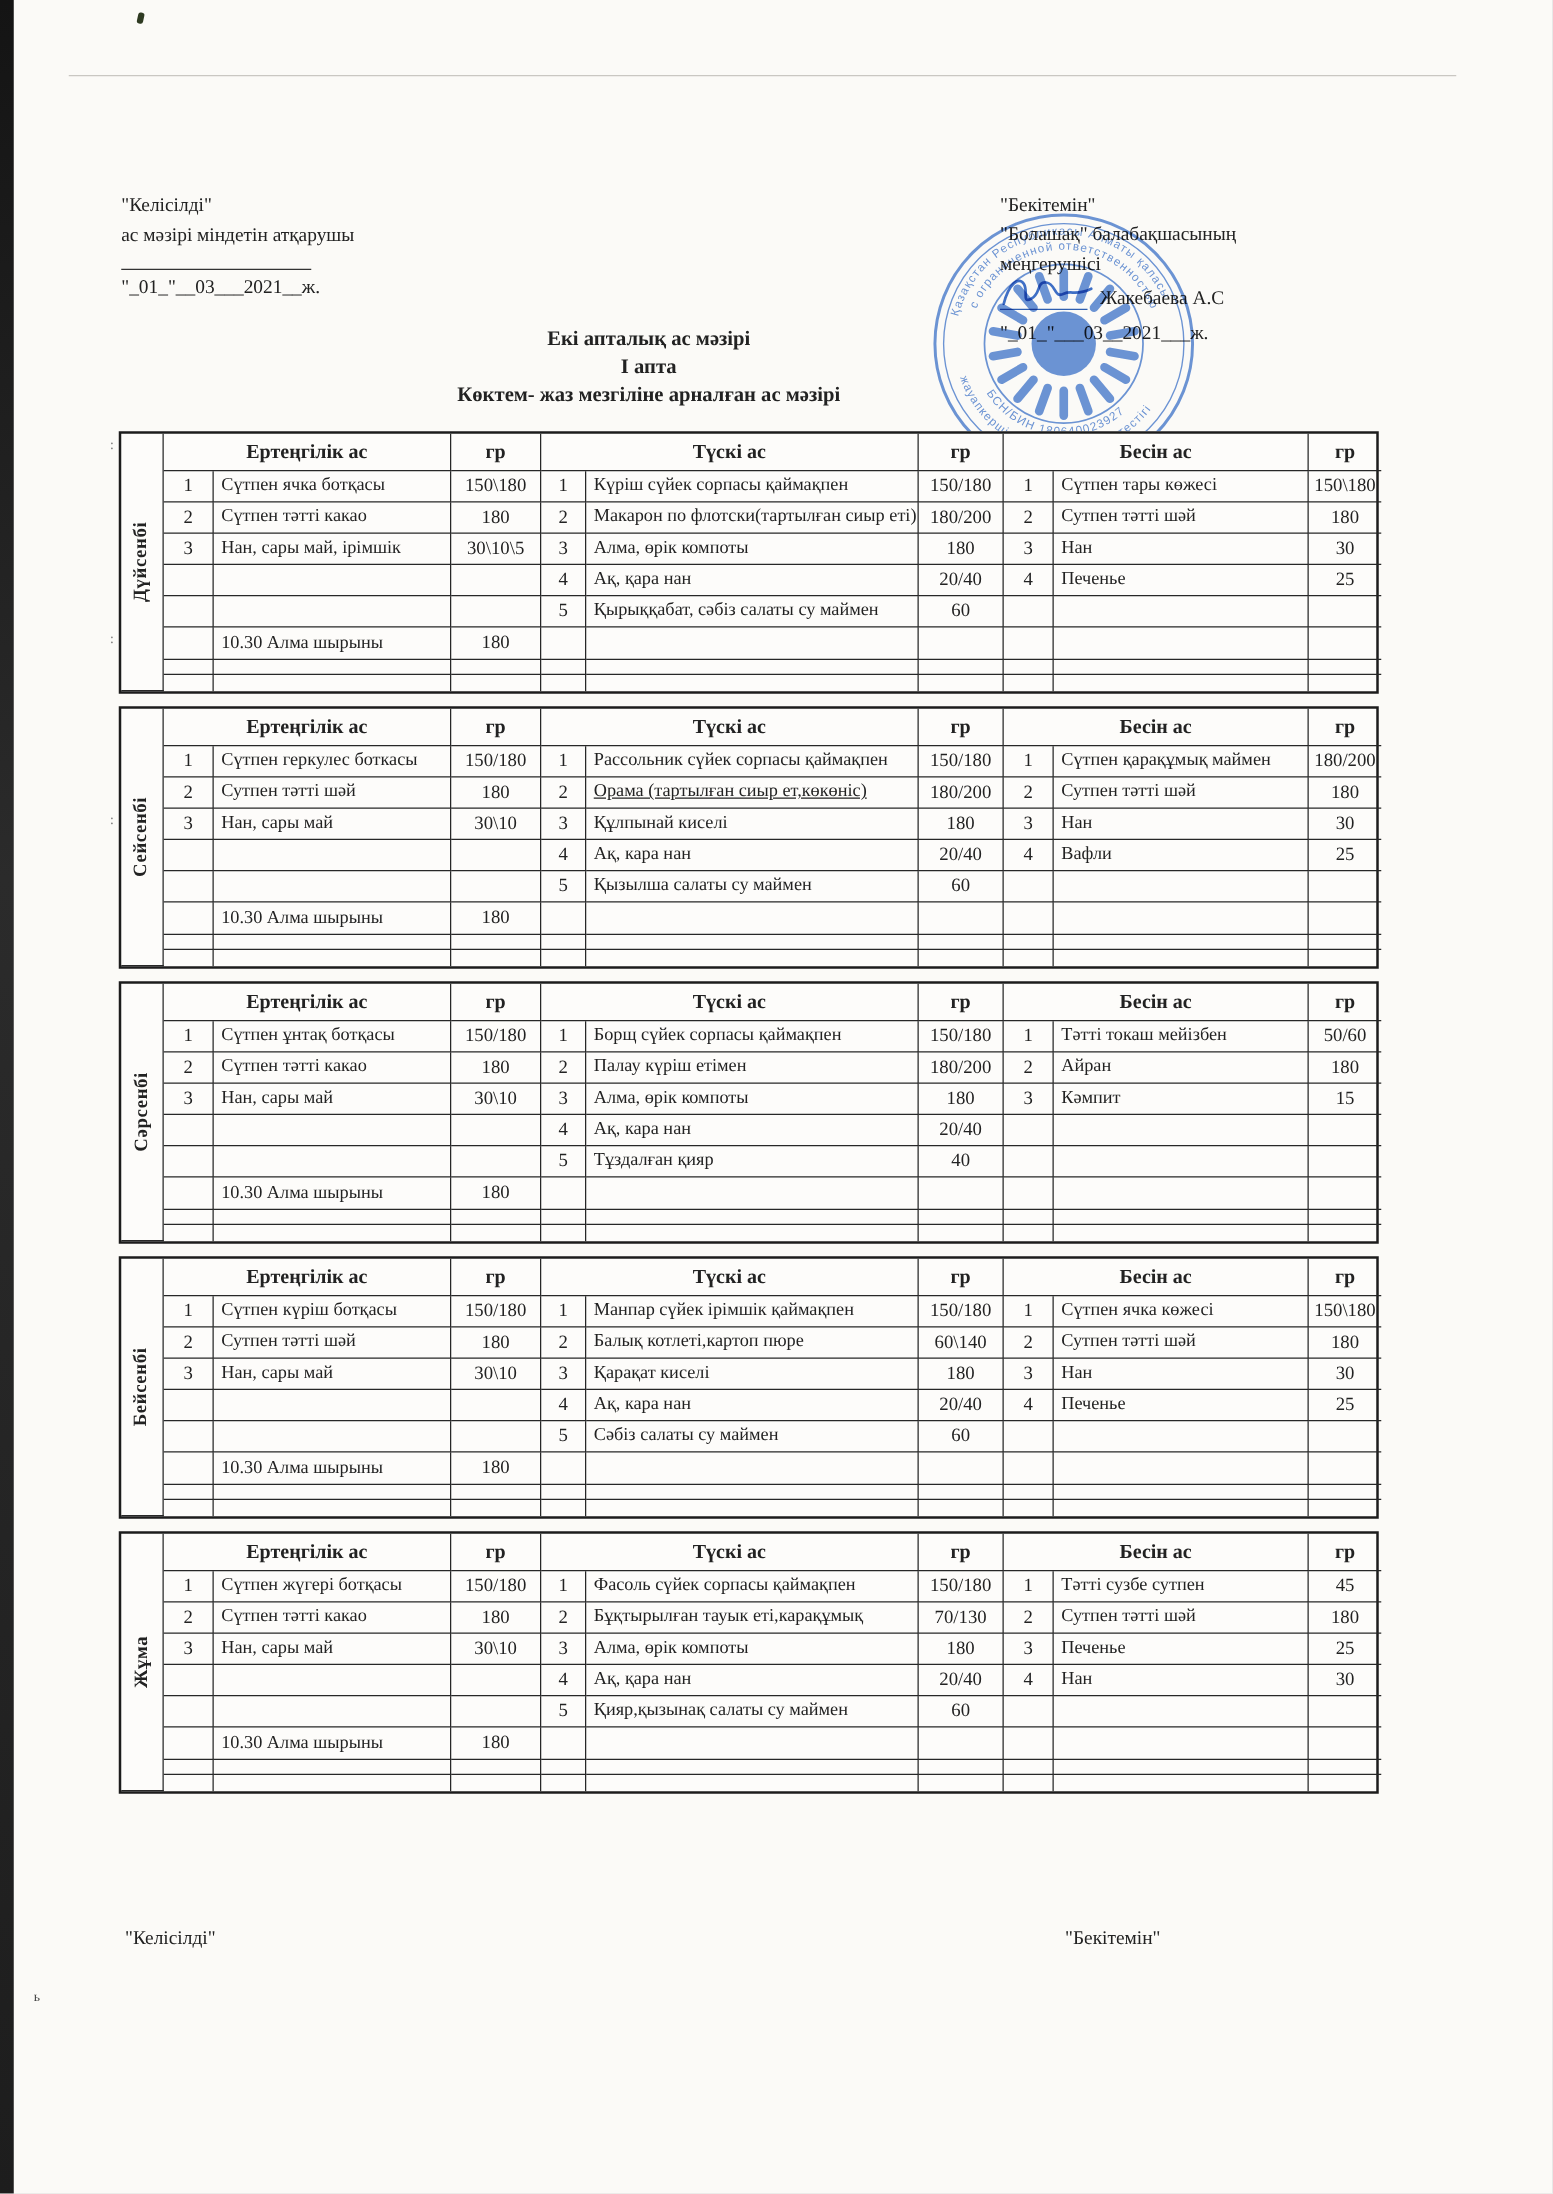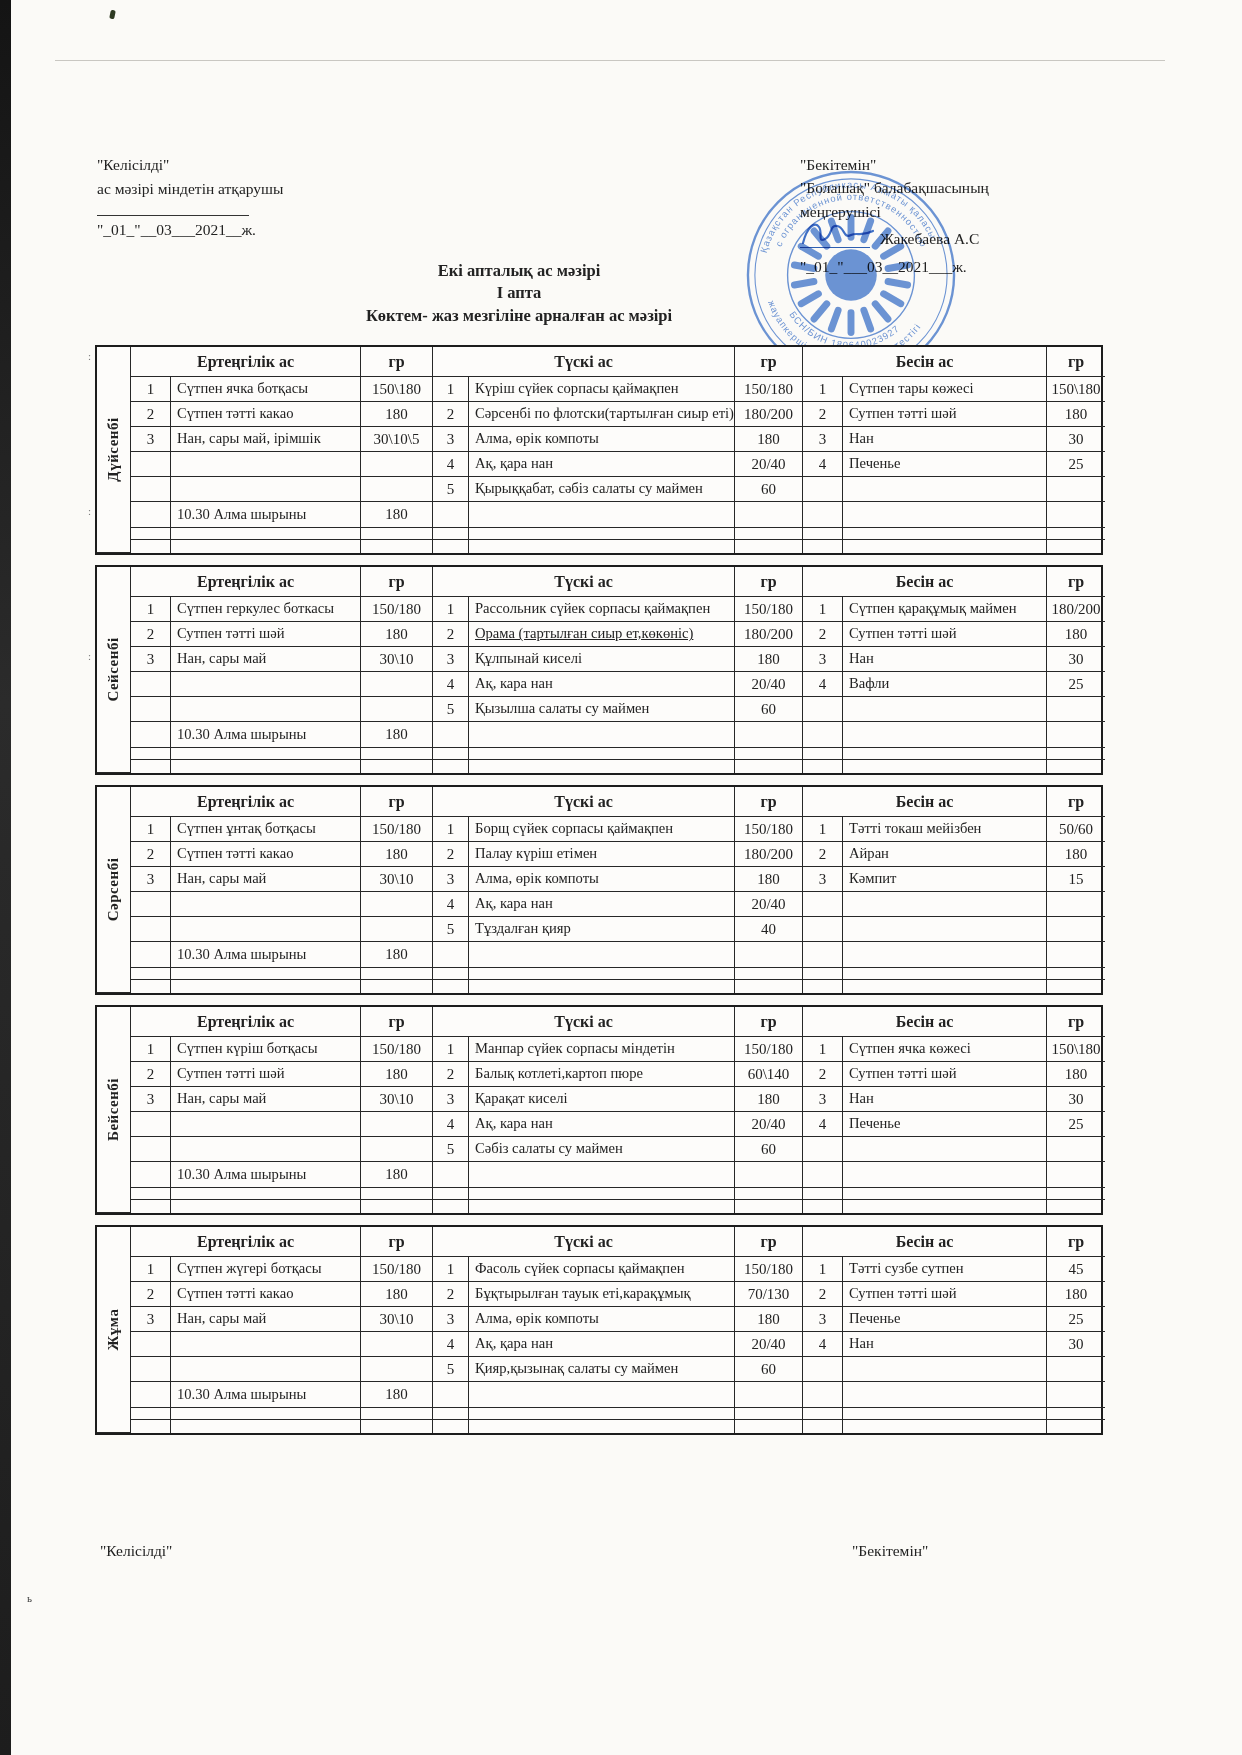--- a/index.html
+++ b/index.html
@@ -151,21 +151,21 @@
         <div class="c num" style="grid-area: 2 / 5 / auto / span 1;">1</div>
         <div class="c dish" style="grid-area: 2 / 6 / auto / span 1;">Күріш сүйек сорпасы қаймақпен</div>
         <div class="c gr" style="grid-area: 2 / 7 / auto / span 1;">150/180</div>
         <div class="c num" style="grid-area: 2 / 8 / auto / span 1;">1</div>
         <div class="c dish" style="grid-area: 2 / 9 / auto / span 1;">Сүтпен тары көжесі</div>
         <div class="c gr last-col" style="grid-area: 2 / 10 / auto / span 1;">150\180</div>
         <div class="c num" style="grid-area: 3 / 2 / auto / span 1;">2</div>
         <div class="c dish" style="grid-area: 3 / 3 / auto / span 1;">Сүтпен тәтті какао</div>
         <div class="c gr" style="grid-area: 3 / 4 / auto / span 1;">180</div>
         <div class="c num" style="grid-area: 3 / 5 / auto / span 1;">2</div>
-        <div class="c dish" style="grid-area: 3 / 6 / auto / span 1;">Сәрсенбі по флотски(тартылған сиыр еті)</div>
+        <div class="c dish" style="grid-area: 3 / 6 / auto / span 1;">Макарон по флотски(тартылған сиыр еті)</div>
         <div class="c gr" style="grid-area: 3 / 7 / auto / span 1;">180/200</div>
         <div class="c num" style="grid-area: 3 / 8 / auto / span 1;">2</div>
         <div class="c dish" style="grid-area: 3 / 9 / auto / span 1;">Сутпен тәтті шәй</div>
         <div class="c gr last-col" style="grid-area: 3 / 10 / auto / span 1;">180</div>
         <div class="c num" style="grid-area: 4 / 2 / auto / span 1;">3</div>
         <div class="c dish" style="grid-area: 4 / 3 / auto / span 1;">Нан, сары май, ірімшік</div>
         <div class="c gr" style="grid-area: 4 / 4 / auto / span 1;">30\10\5</div>
         <div class="c num" style="grid-area: 4 / 5 / auto / span 1;">3</div>
         <div class="c dish" style="grid-area: 4 / 6 / auto / span 1;">Алма, өрік компоты</div>
         <div class="c gr" style="grid-area: 4 / 7 / auto / span 1;">180</div>
@@ -391,21 +391,21 @@
         <div class="c hcell" style="grid-area: 1 / 2 / auto / span 2;">Ертеңгілік ас</div>
         <div class="c hcell" style="grid-area: 1 / 4 / auto / span 1;">гр</div>
         <div class="c hcell" style="grid-area: 1 / 5 / auto / span 2;">Түскі ас</div>
         <div class="c hcell" style="grid-area: 1 / 7 / auto / span 1;">гр</div>
         <div class="c hcell" style="grid-area: 1 / 8 / auto / span 2;">Бесін ас</div>
         <div class="c hcell last-col" style="grid-area: 1 / 10 / auto / span 1;">гр</div>
         <div class="c num" style="grid-area: 2 / 2 / auto / span 1;">1</div>
         <div class="c dish" style="grid-area: 2 / 3 / auto / span 1;">Сүтпен күріш ботқасы</div>
         <div class="c gr" style="grid-area: 2 / 4 / auto / span 1;">150/180</div>
         <div class="c num" style="grid-area: 2 / 5 / auto / span 1;">1</div>
-        <div class="c dish" style="grid-area: 2 / 6 / auto / span 1;">Манпар сүйек сорпасы міндетін</div>
+        <div class="c dish" style="grid-area: 2 / 6 / auto / span 1;">Манпар сүйек ірімшік қаймақпен</div>
         <div class="c gr" style="grid-area: 2 / 7 / auto / span 1;">150/180</div>
         <div class="c num" style="grid-area: 2 / 8 / auto / span 1;">1</div>
         <div class="c dish" style="grid-area: 2 / 9 / auto / span 1;">Сүтпен ячка көжесі</div>
         <div class="c gr last-col" style="grid-area: 2 / 10 / auto / span 1;">150\180</div>
         <div class="c num" style="grid-area: 3 / 2 / auto / span 1;">2</div>
         <div class="c dish" style="grid-area: 3 / 3 / auto / span 1;">Сутпен тәтті шәй</div>
         <div class="c gr" style="grid-area: 3 / 4 / auto / span 1;">180</div>
         <div class="c num" style="grid-area: 3 / 5 / auto / span 1;">2</div>
         <div class="c dish" style="grid-area: 3 / 6 / auto / span 1;">Балық котлеті,картоп пюре</div>
         <div class="c gr" style="grid-area: 3 / 7 / auto / span 1;">60\140</div>

